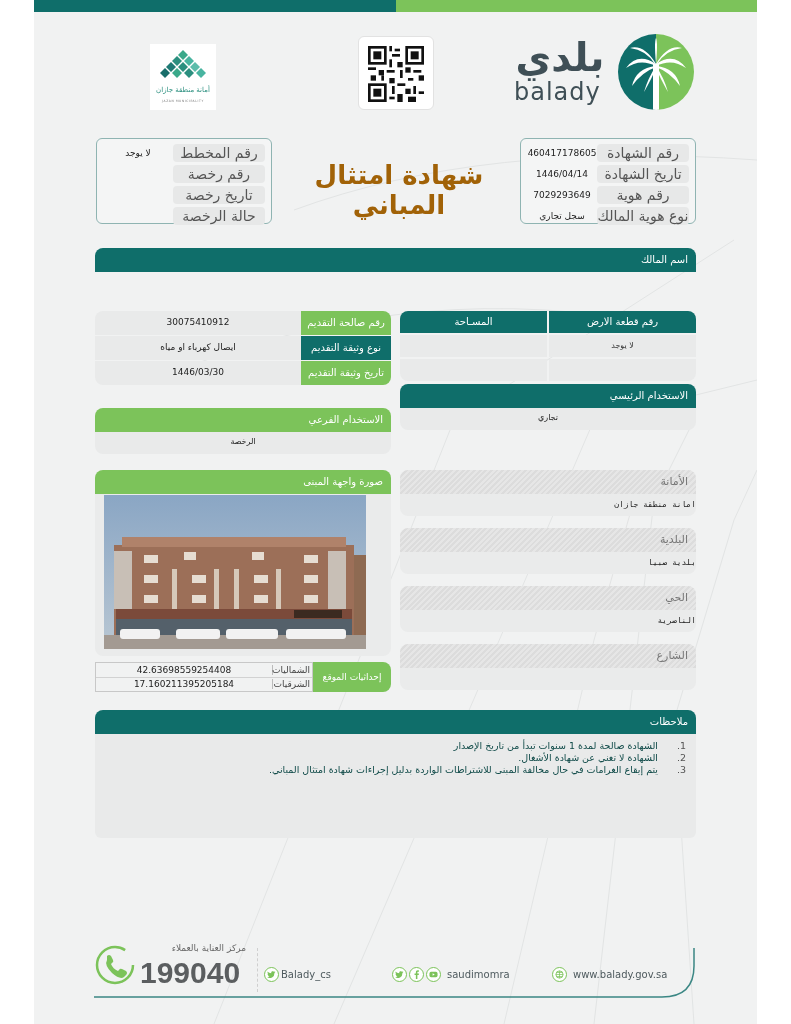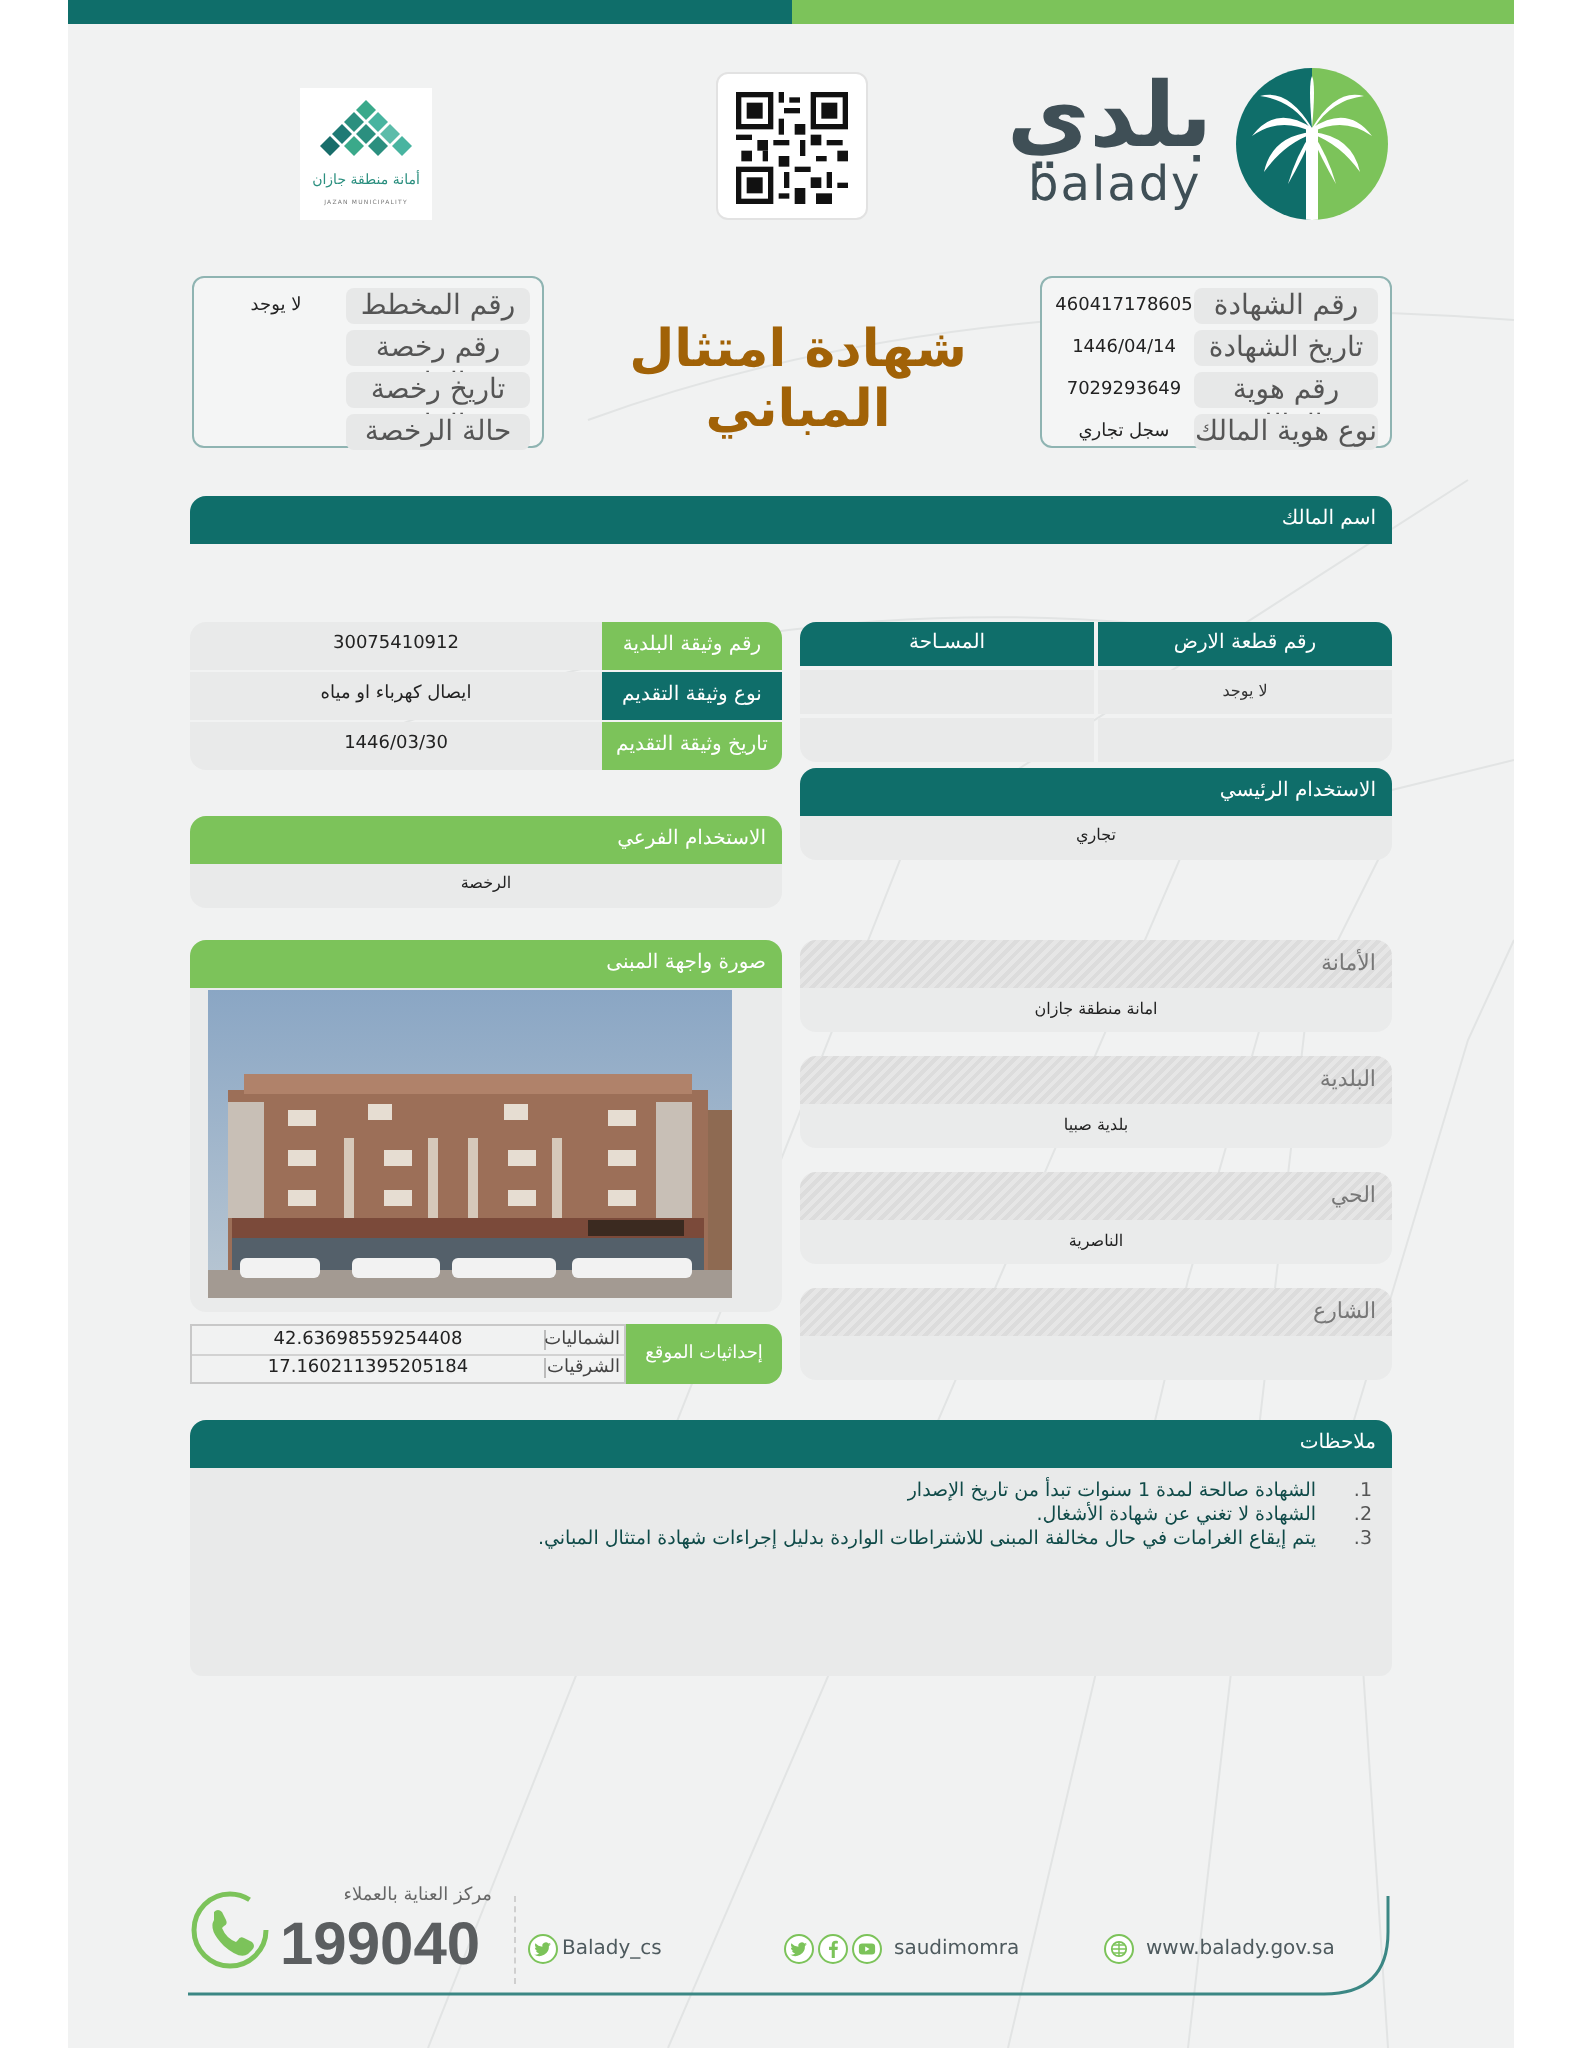--- a/index.html
+++ b/index.html
@@ -8,21 +8,21 @@
 
   .page { position: absolute; left: 34px; top: 0; width: 723px; height: 1024px; background: #f1f2f2; overflow: hidden; }
   .topbar { position: absolute; top: 0; left: 0; width: 723px; height: 12px; display: flex; }
   .topbar .dark { width: 362px; background: #0f6e6a; }
   .topbar .light { flex: 1; background: #7cc35a; }
 
   .deco { position: absolute; left: 0; top: 0; width: 723px; height: 1024px; pointer-events: none; }
 
   
   .logo-balady { position: absolute; left: 480px; top: 34px; width: 185px; height: 76px; }
-  .balady-ar { position: absolute; left: 0; top: 4px; font-size: 45px; font-weight: bold; color: #3f4f56; direction: rtl; width: 92px; text-align: right; line-height: 40px; }
+  .balady-ar { position: absolute; left: 0; top: 4px; font-size: 39px; font-weight: bold; color: #3f4f56; direction: rtl; width: 92px; text-align: center; line-height: 40px; }
   .balady-en { position: absolute; left: 0; top: 44px; font-size: 24px; color: #3f4f56; letter-spacing: 1px; font-family: "DejaVu Sans", sans-serif; }
   .balady-circle { position: absolute; left: 104px; top: 0; width: 76px; height: 76px; border-radius: 50%; overflow: hidden; }
 
   .qr-box { position: absolute; left: 324px; top: 36px; width: 76px; height: 74px; background: #ffffff; border: 1px solid #e2e2e2; border-radius: 6px; padding: 9px; }
   .jazan-logo { position: absolute; left: 116px; top: 44px; width: 66px; height: 66px; background: #fff; }
 
   
   .cert-title { position: absolute; left: 255px; top: 160px; width: 220px; text-align: center; font-size: 26px; font-weight: bold; color: #a16207; direction: rtl; }
 
   .info-box { position: absolute; border: 1px solid #8fb4b2; border-radius: 6px; background: #f4f5f5; padding: 4px 6px; }
@@ -39,21 +39,21 @@
 
   .kv-row { display: flex; flex-direction: row-reverse; height: 24px; margin-bottom: 1px; }
   .kv-key { width: 90px; color: #fff; font-size: 10px; direction: rtl; text-align: center; line-height: 24px; }
   .kv-val { flex: 1; background: #e9eaea; font-size: 9px; text-align: center; line-height: 22px; direction: rtl; color: #222; }
 
   .grid-table { display: grid; grid-template-columns: 1fr 1fr; gap: 2px; }
   .gt-head { height: 22px; color: #fff; background: #0f6e6a; font-size: 10px; text-align: center; line-height: 22px; direction: rtl; }
   .gt-cell { height: 22px; background: #e9eaea; font-size: 8px; text-align: center; line-height: 22px; direction: rtl; }
 
   .hatch-head { height: 24px; border-radius: 8px 8px 0 0; background: repeating-linear-gradient(135deg, #dcdcdc 0 2px, #e6e6e6 2px 4px); color: #777; font-size: 11px; direction: rtl; padding-right: 8px; line-height: 24px; }
-  .hatch-body { height: 22px; background: #eaebeb; border-radius: 0 0 8px 8px; font-size: 8px; text-align: center; line-height: 22px; direction: rtl; color: #222; }
+  .hatch-body { height: 22px; background: #eaebeb; border-radius: 0 0 8px 8px; font-size: 8px; text-align: right; line-height: 22px; direction: rtl; color: #222; font-family: Liberation Mono, monospace; }
 
   .photo { position: absolute; left: 70px; top: 495px; width: 262px; height: 154px; overflow: hidden; }
 
   .coord-wrap { position: absolute; left: 61px; top: 662px; width: 296px; height: 30px; display: flex; flex-direction: row-reverse; }
   .coord-btn { width: 78px; background: #7cc35a; color: #fff; font-size: 9px; text-align: center; line-height: 30px; border-radius: 0 8px 8px 0; direction: rtl; }
   .coord-rows { flex: 1; border: 1px solid #c8c8c8; display: flex; flex-direction: column; }
   .coord-row { flex: 1; display: flex; flex-direction: row-reverse; align-items: center; border-bottom: 1px solid #d2d2d2; }
   .coord-row:last-child { border-bottom: none; }
   .coord-key { width: 40px; font-size: 9px; color: #444; direction: rtl; text-align: right; padding-right: 2px; border-left: 1px solid #bbb; }
   .coord-val { flex: 1; font-size: 9px; text-align: center; color: #222; }
@@ -217,21 +217,21 @@
       <div class="info-val"></div>
     </div>
   </div>
 
   <div class="abs" style="left:61px; top:248px; width:601px;">
     <div class="panel-head teal">اسم المالك</div>
   </div>
 
   <div class="abs" style="left:61px; top:311px; width:296px;">
     <div class="kv-row">
-      <div class="kv-key" style="background:#7cc35a; border-radius:0 8px 0 0;">رقم وثيقة البلدية</div>
+      <div class="kv-key" style="background:#7cc35a; border-radius:0 8px 0 0;">رقم صالحة التقديم</div>
       <div class="kv-val" style="border-radius:8px 0 0 0;">30075410912</div>
     </div>
     <div class="kv-row">
       <div class="kv-key" style="background:#0f6e6a;">نوع وثيقة التقديم</div>
       <div class="kv-val">ايصال كهرباء او مياه</div>
     </div>
     <div class="kv-row">
       <div class="kv-key" style="background:#7cc35a; border-radius:0 0 8px 0;">تاريخ وثيقة التقديم</div>
       <div class="kv-val" style="border-radius:0 0 0 8px;">1446/03/30</div>
     </div>

